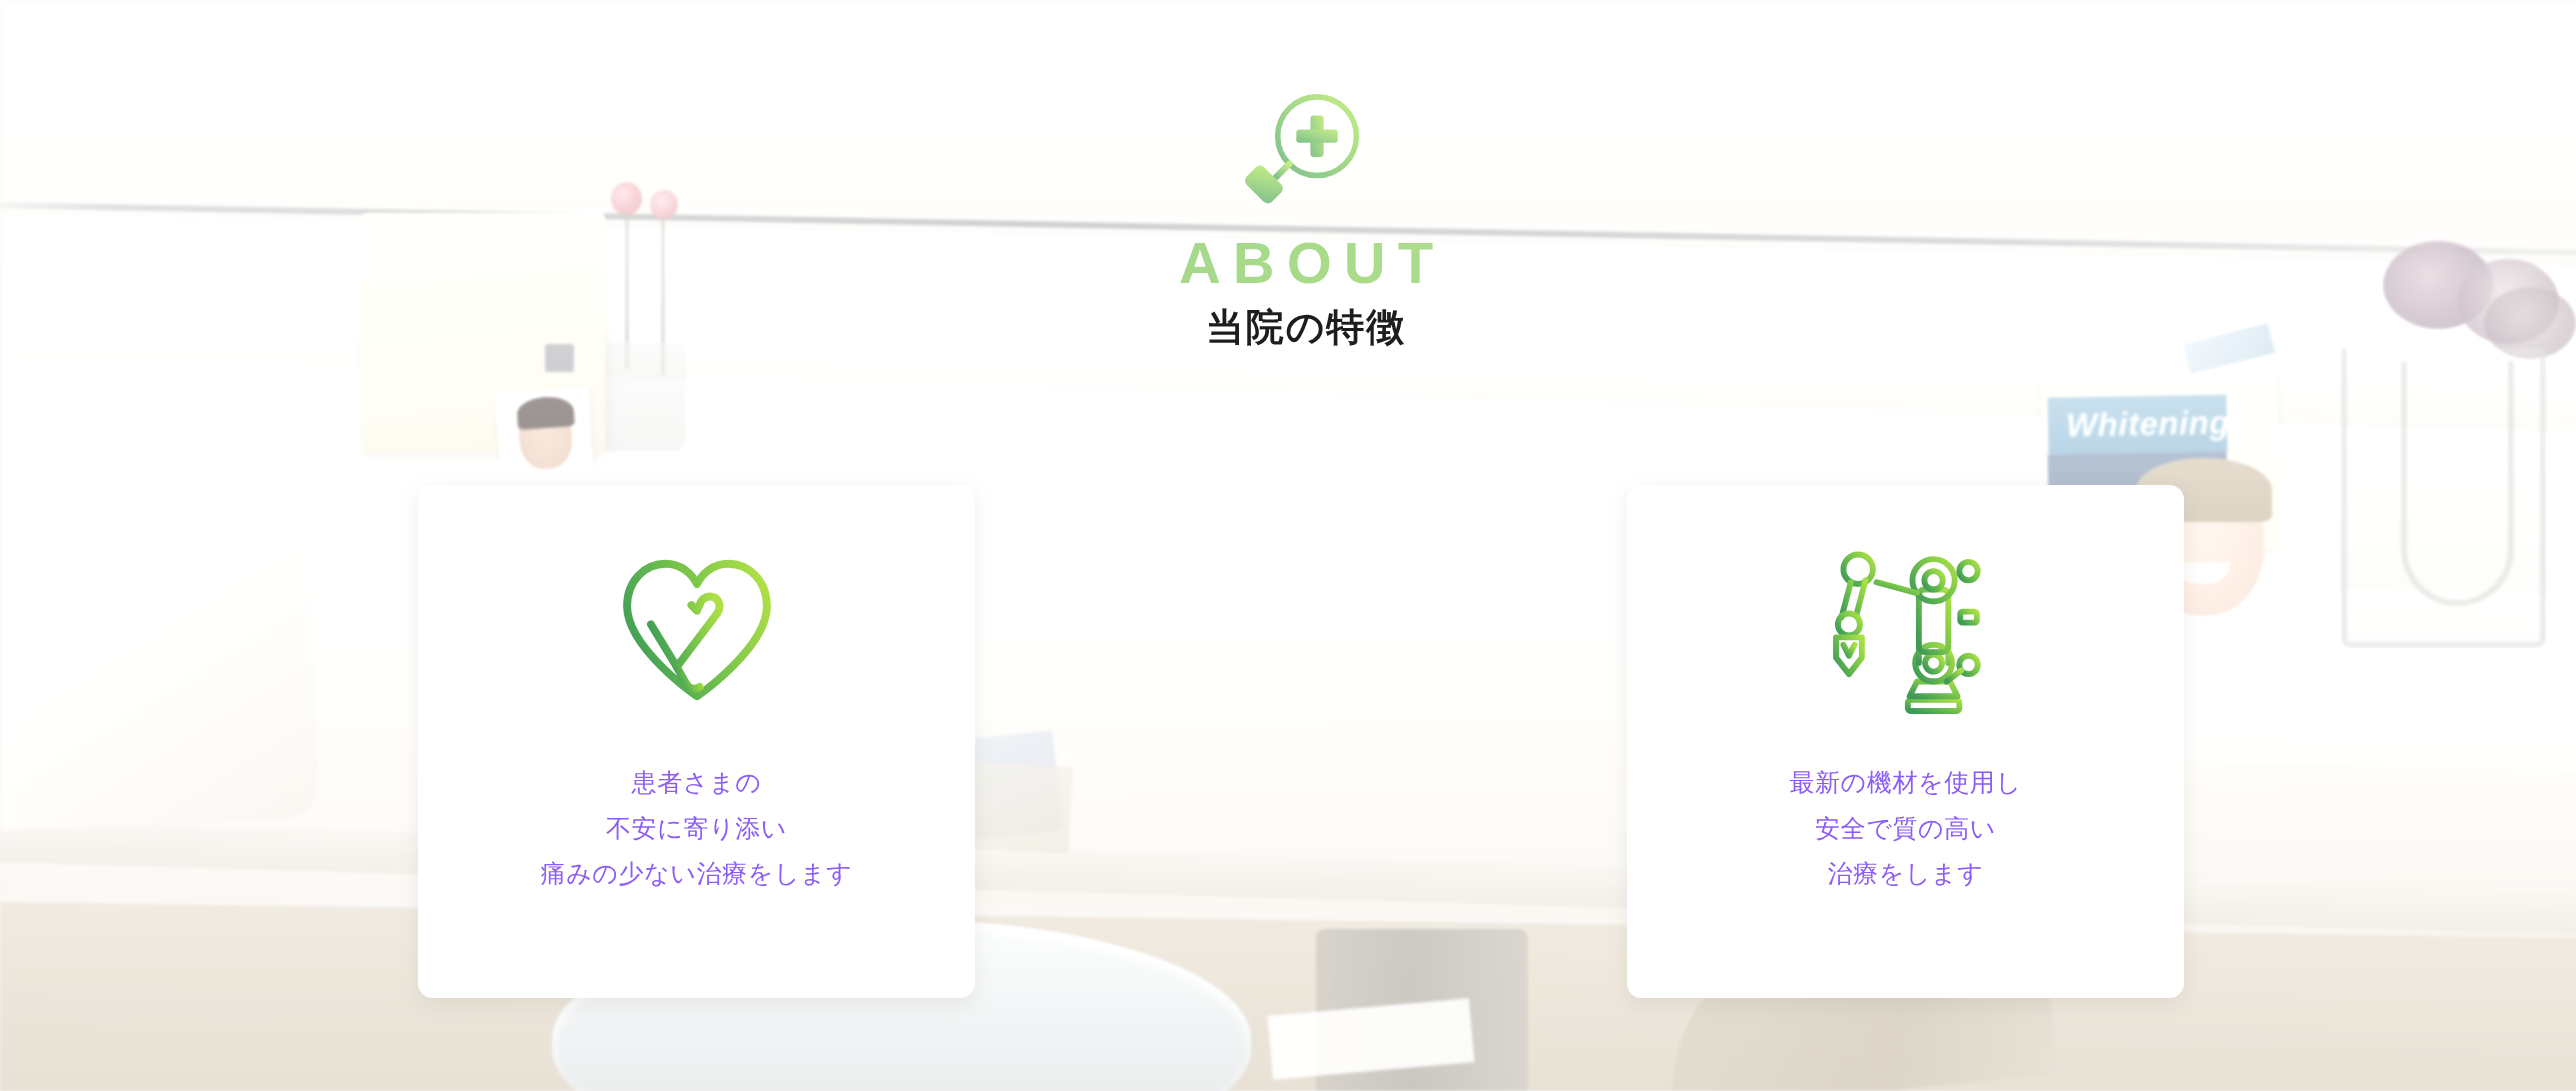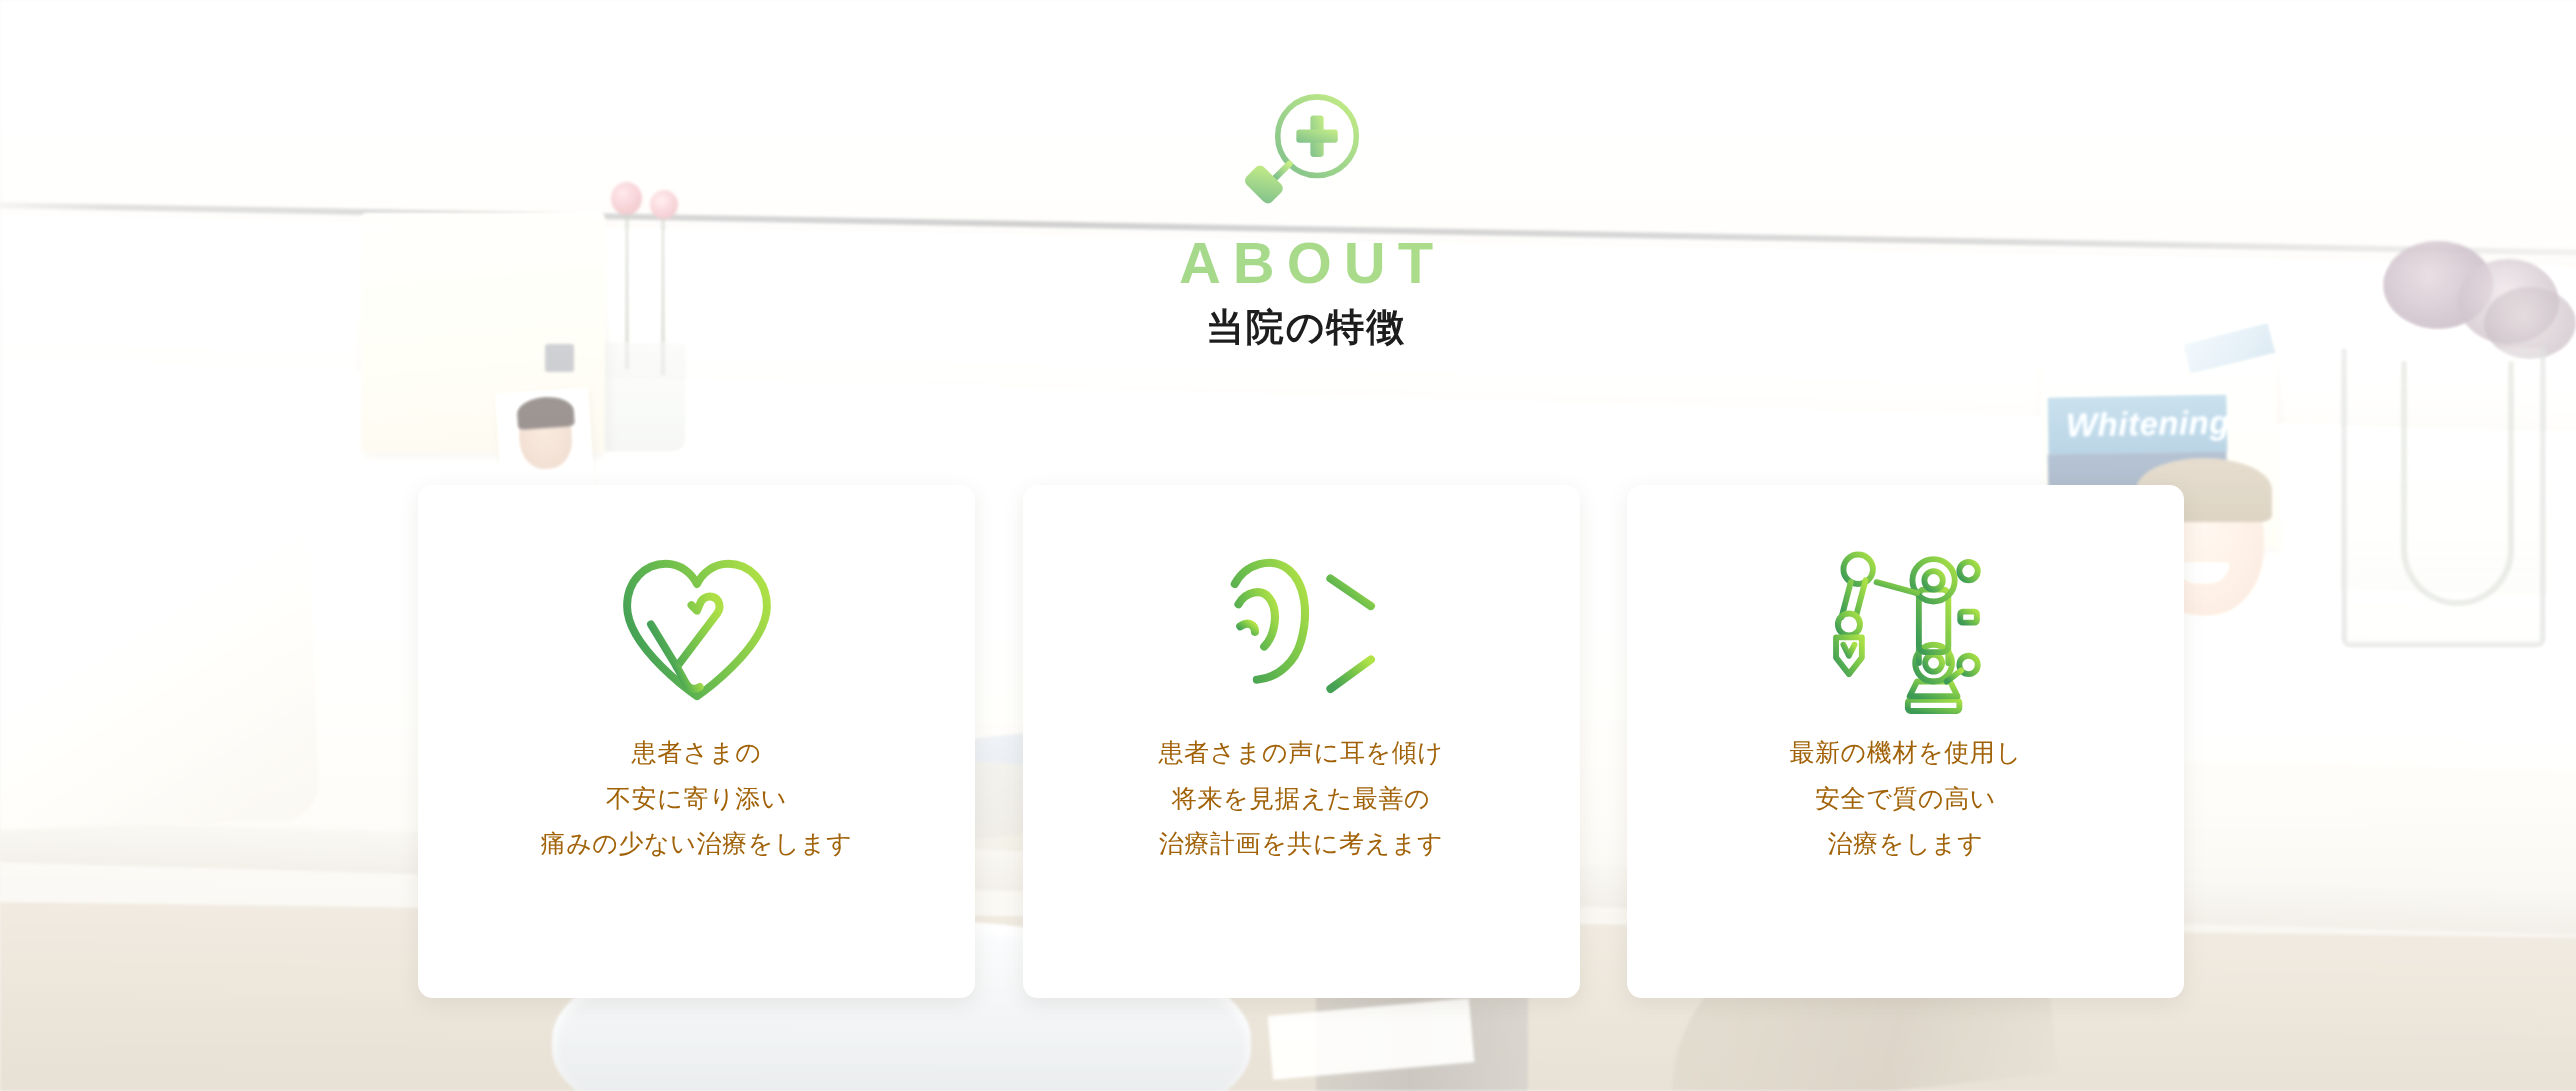--- a/index.html
+++ b/index.html
@@ -414,24 +414,24 @@
     padding-top: 53px;
   }
 
   .card-icon {
     width: 184px;
     height: 184px;
     display: block;
   }
 
   .card-text {
-    margin-top: 8px;
+    margin-top: 38px;
     font-size: 25px;
     line-height: 1.82;
-    color: #a16207;
+    color: #8b5cf6;
     text-align: center;
     letter-spacing: 0.6px;
     white-space: pre-line;
   }
 </style>
 </head>
 <body>
 
 <div class="stage">
 
@@ -519,40 +519,20 @@
           </defs>
           <path d="M50 86 C50 86 12 60 12 37 C12 23 22 14 33 14 C41 14 47 19 50 25 C53 19 59 14 67 14 C78 14 88 23 88 37 C88 60 50 86 50 86 Z" fill="none" stroke="url(#gradHeart)" stroke-width="4.3" stroke-linecap="round" stroke-linejoin="round"></path>
           <path d="M25 47 L39 70 L61 41 C63.5 37.5 62 33 58.5 32 C55.5 31.2 52.5 33 51.5 36 L50 39.5 L47 36.5" fill="none" stroke="url(#gradHeart)" stroke-width="4.3" stroke-linecap="round" stroke-linejoin="round"></path>
           <path d="M39 70 L44 79 C45.5 82 49 82.8 51.5 81" fill="none" stroke="url(#gradHeart)" stroke-width="4.3" stroke-linecap="round" stroke-linejoin="round"></path>
         </svg>
         <div class="card-text">患者さまの
 不安に寄り添い
 痛みの少ない治療をします</div>
       </div>
 
-      <div class="card">
-        <svg class="card-icon" viewBox="0 0 100 100" aria-hidden="true">
-          <defs>
-            <linearGradient id="gradEar" x1="0" y1="0.8" x2="1" y2="0.1">
-              <stop offset="0%" stop-color="#43a055"></stop>
-              <stop offset="50%" stop-color="#73c24b"></stop>
-              <stop offset="100%" stop-color="#b1e247"></stop>
-            </linearGradient>
-          </defs>
-          <path d="M14 25 C20 14 34 10 43 17 C53 25 54 42 50 56 C47 67 38 76 26 77" fill="none" stroke="url(#gradEar)" stroke-width="4.4" stroke-linecap="round"></path>
-          <path d="M16 36 C20 29 29 27 33 33 C38 40 36 53 30 59" fill="none" stroke="url(#gradEar)" stroke-width="4.4" stroke-linecap="round"></path>
-          <path d="M17 48 C21 45 25 47 25 51" fill="none" stroke="url(#gradEar)" stroke-width="4.4" stroke-linecap="round"></path>
-          <line x1="66" y1="22" x2="88" y2="37" stroke="url(#gradEar)" stroke-width="4.4" stroke-linecap="round"></line>
-          <line x1="66" y1="52" x2="89" y2="52" stroke="url(#gradEar)" stroke-width="4.4" stroke-linecap="round"></line>
-          <line x1="66" y1="82" x2="88" y2="66" stroke="url(#gradEar)" stroke-width="4.4" stroke-linecap="round"></line>
-        </svg>
-        <div class="card-text">患者さまの声に耳を傾け
-将来を見据えた最善の
-治療計画を共に考えます</div>
-      </div>
 
       <div class="card">
         <svg class="card-icon" viewBox="0 0 100 100" aria-hidden="true">
           <defs>
             <linearGradient id="gradBot" x1="0" y1="0.85" x2="1" y2="0.05">
               <stop offset="0%" stop-color="#3d9b56"></stop>
               <stop offset="50%" stop-color="#74c24b"></stop>
               <stop offset="100%" stop-color="#a9e046"></stop>
             </linearGradient>
           </defs>

